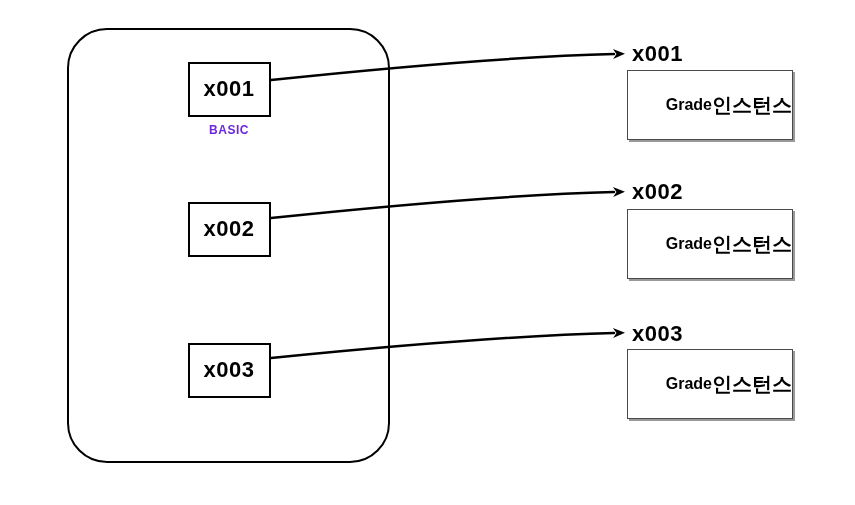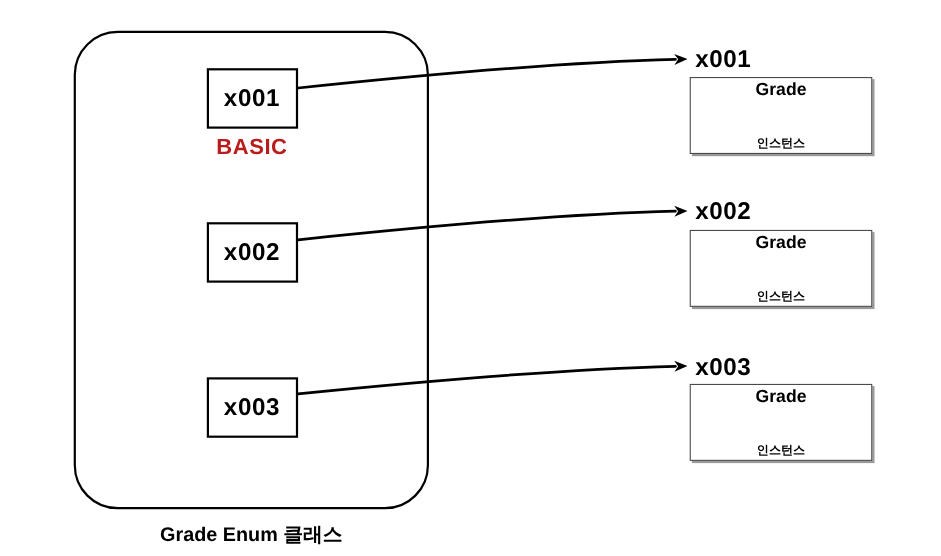--- a/index.html
+++ b/index.html
@@ -42,23 +42,23 @@
     box-sizing: border-box;
     border: 2.5px solid #000;
     background: #fff;
     line-height: 50px;
     font-size: 22px;
     font-weight: bold;
     letter-spacing: 0.5px;
   }
   .member-name {
     margin-top: 6px;
-    font-size: 20px;
+    font-size: 12px;
     font-weight: bold;
-    color: #b91c1c;
+    color: #6d28d9;
     letter-spacing: 0.5px;
   }
 
   
   .caption {
     position: absolute;
     left: 67px; top: 474px;
     width: 323px;
     text-align: center;
     font-size: 18px;
@@ -81,30 +81,30 @@
 
   .inst-box {
     position: absolute;
     left: 627px;
     width: 166px; height: 70px;
     box-sizing: border-box;
     border: 1.5px solid #4a4a4a;
     box-shadow: 2px 2px 0 0 #999999;
     background: #fff;
     display: flex;
-    flex-direction: column;
+    flex-direction: row;
     align-items: center;
-    justify-content: space-between;
+    justify-content: flex-end;
     z-index: 2;
   }
   .inst-box.i1 { top: 70px; }
   .inst-box.i2 { top: 209px; }
   .inst-box.i3 { top: 349px; }
   .inst-type { font-size: 16px; font-weight: bold; line-height: 1.35; }
-  .inst-kind { font-size: 11px; font-weight: bold; line-height: 1.35; }
+  .inst-kind { font-size: 20px; font-weight: bold; line-height: 1.35; }
 
   
   svg.arrows {
     position: absolute;
     left: 0; top: 0;
     width: 855px; height: 505px;
     z-index: 5;
     pointer-events: none;
   }
   svg.arrows path.link {
@@ -133,21 +133,20 @@
       <span>x002</span>
     </div>
   </div>
 
   <div class="member m3">
     <div class="addr-box">
       <span>x003</span>
     </div>
   </div>
 
-  <div class="caption">Grade Enum 클래스</div>
 
   <div class="inst-label i1">x001</div>
   <div class="inst-label i2">x002</div>
   <div class="inst-label i3">x003</div>
 
   <div class="inst-box i1">
     <div class="inst-type">Grade</div>
     <div class="inst-kind">인스턴스</div>
   </div>
   <div class="inst-box i2">

